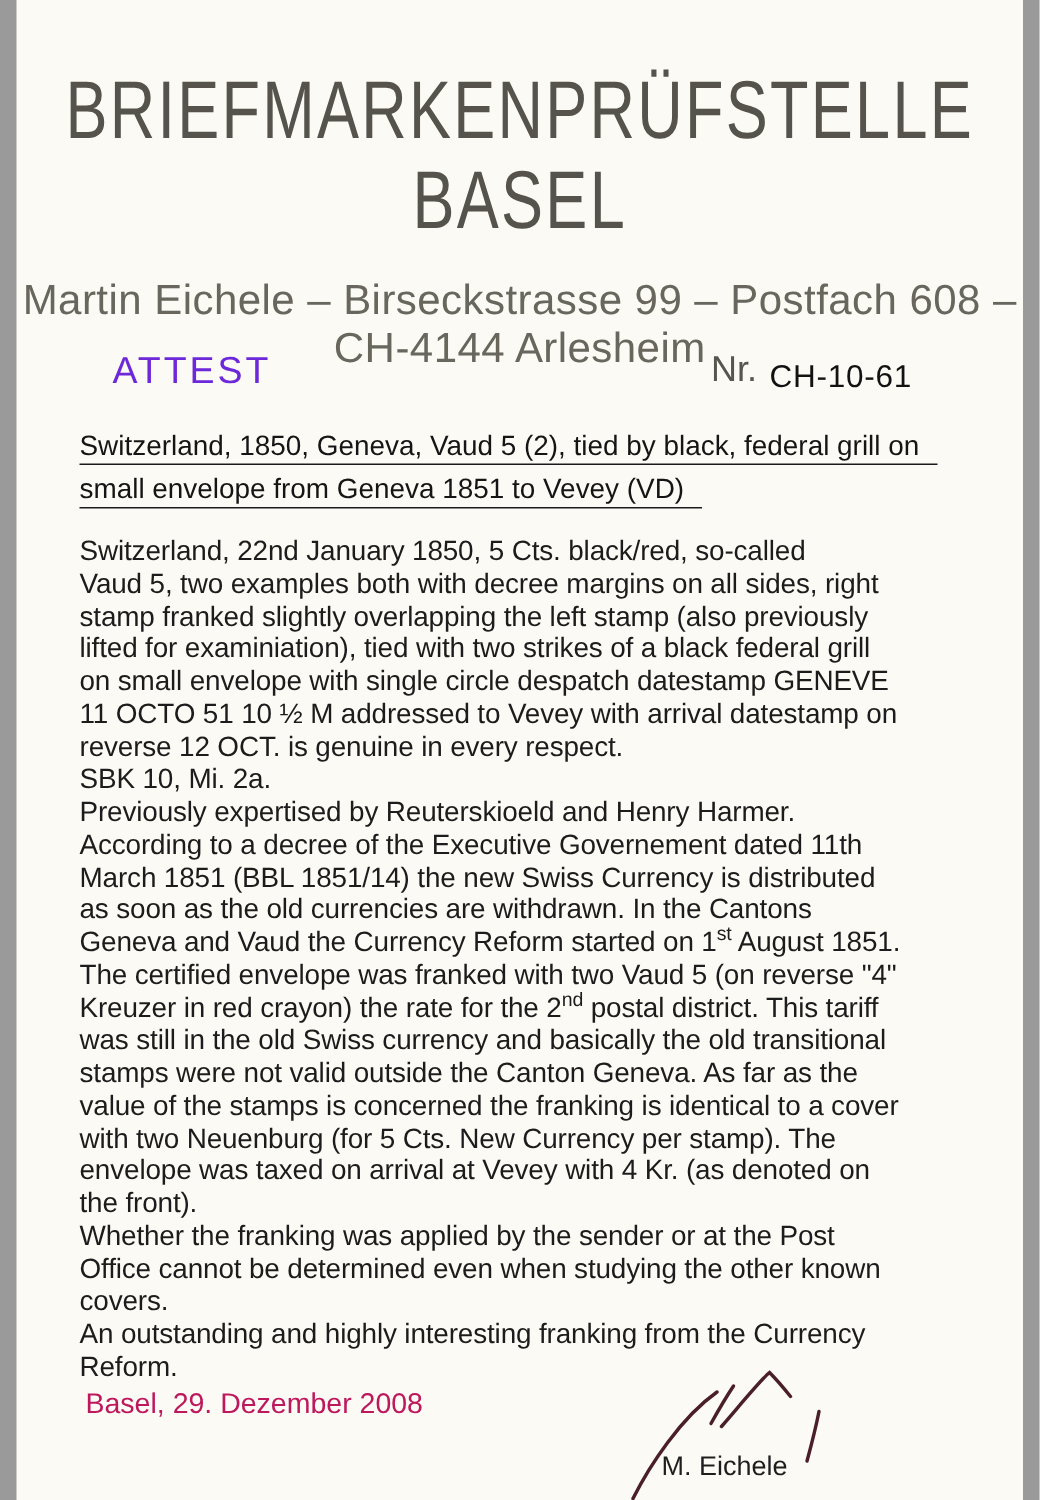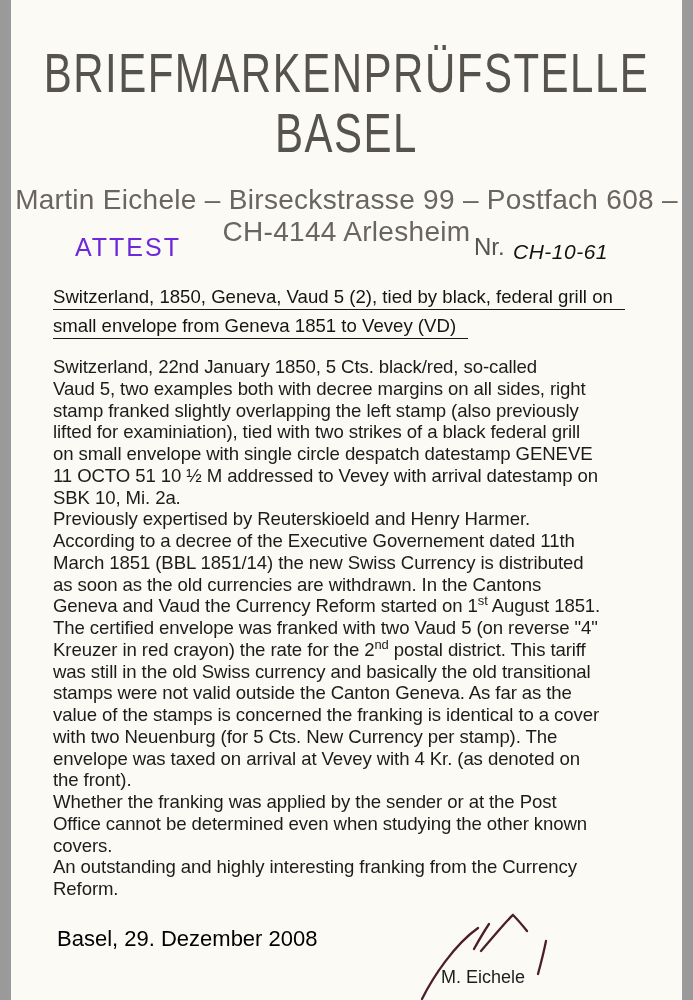--- a/index.html
+++ b/index.html
@@ -21,40 +21,40 @@
   .attest-label {
     position:absolute; left:64px; top:233px;
     color:#6d28d9; font-size:25px; letter-spacing:2px;
   }
   .nr-label {
     position:absolute; left:463px; top:233px;
     color:#57554d; font-size:24px;
   }
   .cert-no {
     position:absolute; left:502px; top:240px;
-    color:#121212; font-size:21px; letter-spacing:0.5px;font-style:italic;
+    color:#121212; font-size:21px; letter-spacing:0.5px;
   }
   .subject {
     position:absolute; left:42px; top:286px;
     font-size:18.6px; line-height:22px; color:#151515;
   }
   .subject-line {
     width:fit-content; max-width:640px; white-space:pre;
     border-bottom:1.7px solid #1a1a1e;
     padding:0 12px 1px 0; margin-bottom:5px;
   }
   .body-text {
     position:absolute; left:42px; top:356px;
     font-size:18.6px; line-height:21.75px; letter-spacing:-0.1px; color:#1c1c1c;
   }
   .body-line { white-space:pre; }
   .body-text sup, .subject sup { font-size:13px; line-height:0; vertical-align:super; }
   .dateline {
     position:absolute; left:46px; top:926px;
-    font-size:22px; color:#000000; white-space:pre;
+    font-size:19px; color:#be185d; white-space:pre;
   }
   .sig-block { position:absolute; left:395px; top:883px; width:170px; height:117px;text-align:center; }
   .sig-svg { position:absolute; left:0; top:0; }
   .sig-name {
     position:absolute; left:35px; top:84px;
     font-size:18px; color:#1e1e1e; white-space:pre;
   }
 </style>
 </head>
 <body>
@@ -77,20 +77,21 @@
       <div class="subject-line">small envelope from Geneva 1851 to Vevey (VD)</div>
     </div>
 
   <div class="body-text">
       <div class="body-line">Switzerland, 22nd January 1850, 5 Cts. black/red, so-called</div>
       <div class="body-line">Vaud 5, two examples both with decree margins on all sides, right</div>
       <div class="body-line">stamp franked slightly overlapping the left stamp (also previously</div>
       <div class="body-line">lifted for examiniation), tied with two strikes of a black federal grill</div>
       <div class="body-line">on small envelope with single circle despatch datestamp GENEVE</div>
       <div class="body-line">11 OCTO 51 10 ½ M addressed to Vevey with arrival datestamp on</div>
+      <div class="body-line">reverse 12 OCT. is genuine in every respect.</div>
       <div class="body-line">SBK 10, Mi. 2a.</div>
       <div class="body-line">Previously expertised by Reuterskioeld and Henry Harmer.</div>
       <div class="body-line">According to a decree of the Executive Governement dated 11th</div>
       <div class="body-line">March 1851 (BBL 1851/14) the new Swiss Currency is distributed</div>
       <div class="body-line">as soon as the old currencies are withdrawn. In the Cantons</div>
       <div class="body-line">Geneva and Vaud the Currency Reform started on 1<sup>st</sup> August 1851.</div>
       <div class="body-line">The certified envelope was franked with two Vaud 5 (on reverse "4"</div>
       <div class="body-line">Kreuzer in red crayon) the rate for the 2<sup>nd</sup> postal district. This tariff</div>
       <div class="body-line">was still in the old Swiss currency and basically the old transitional</div>
       <div class="body-line">stamps were not valid outside the Canton Geneva. As far as the</div>

